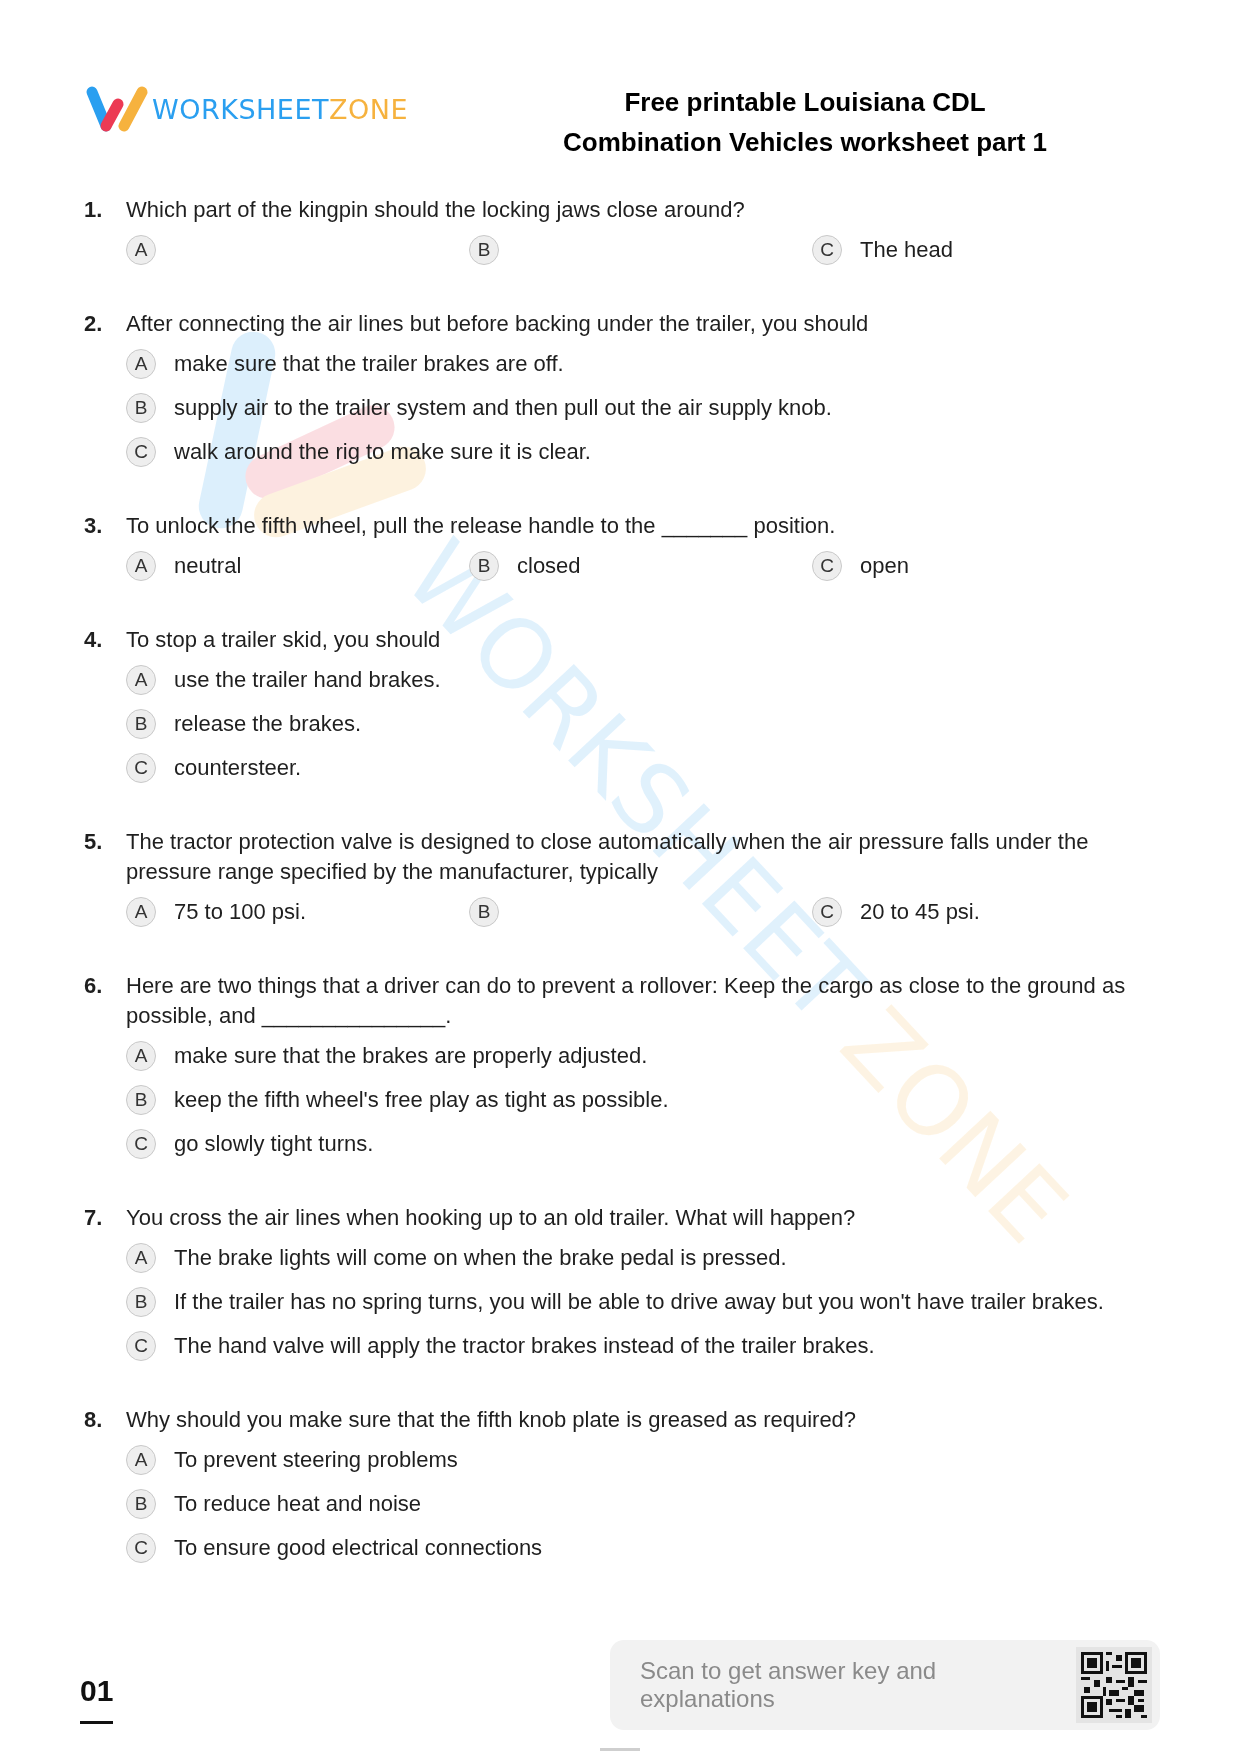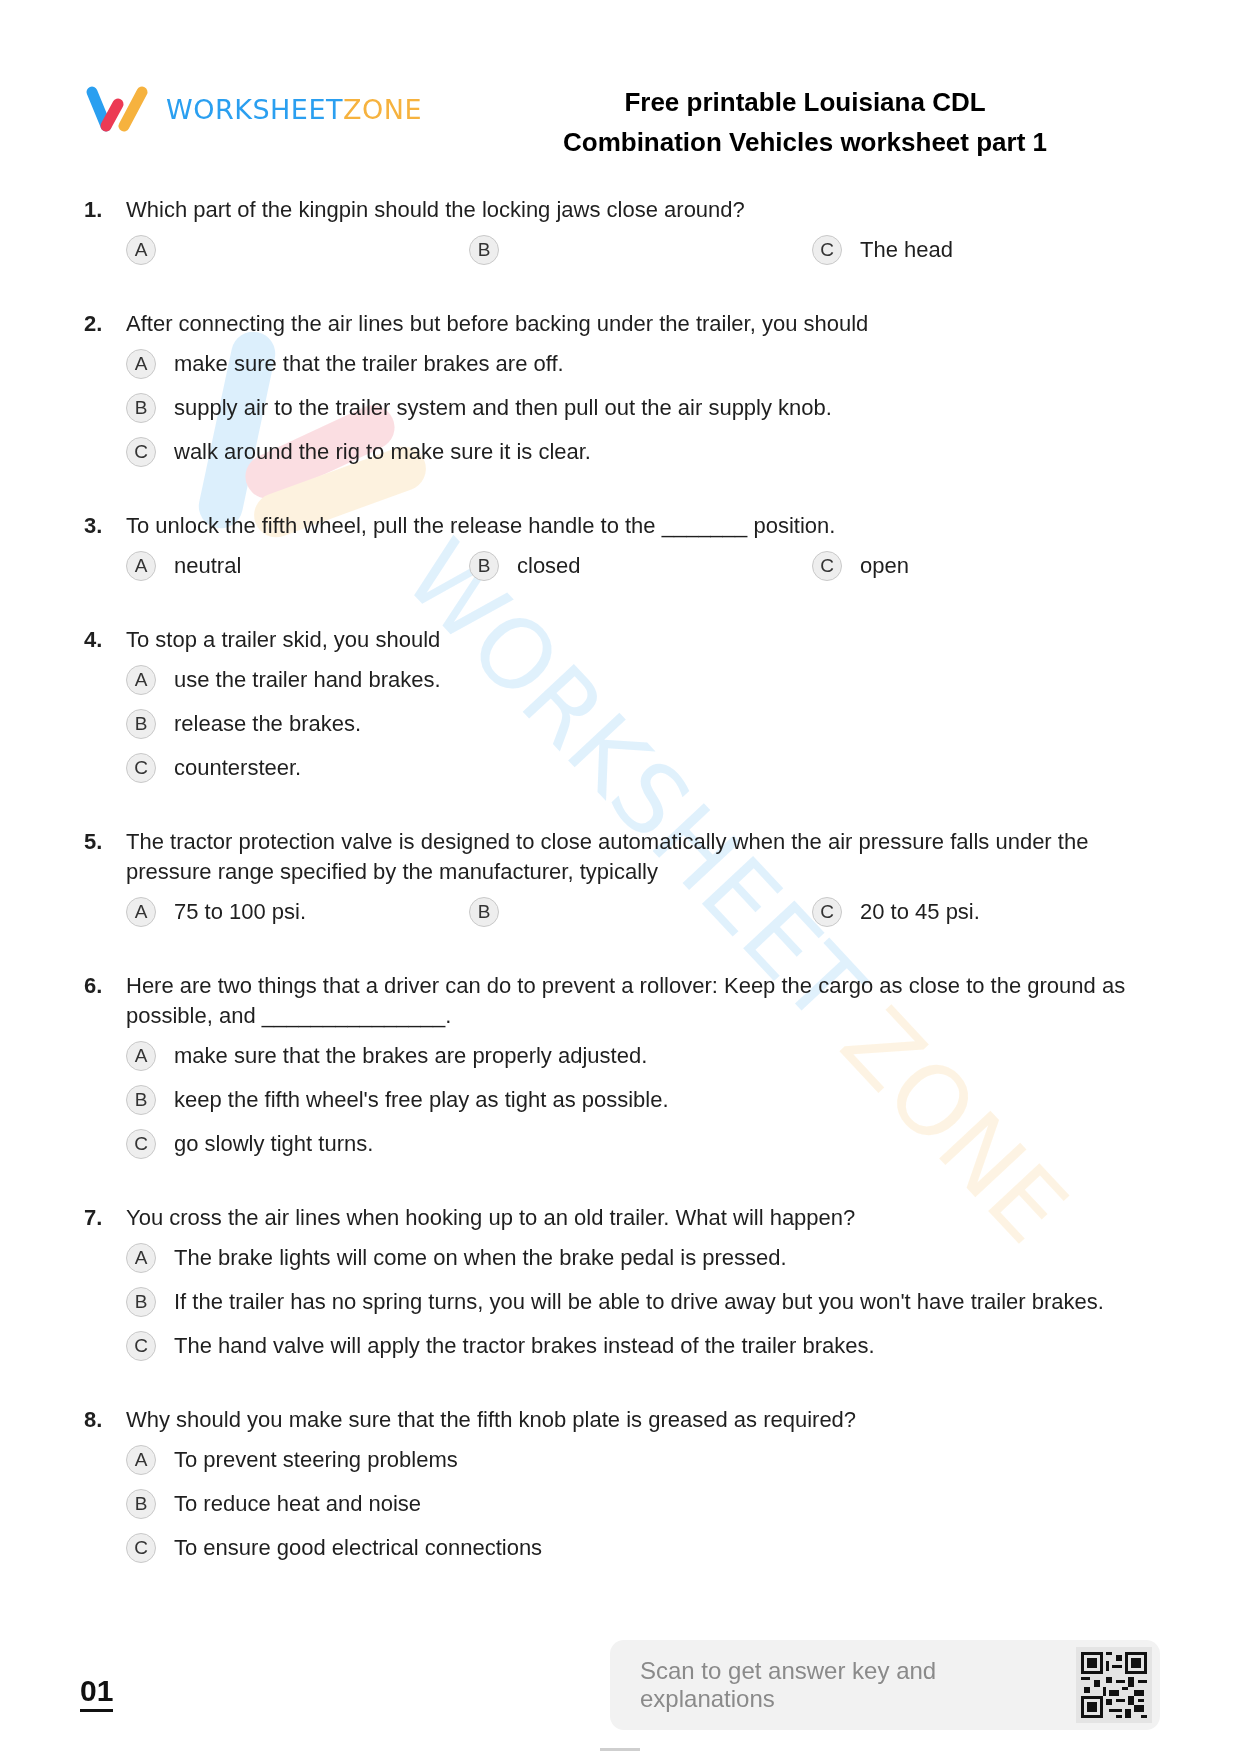--- a/index.html
+++ b/index.html
@@ -4,41 +4,41 @@
 <style>
   html, body { margin: 0; padding: 0; background: #ffffff; }
   body {
     width: 1239px; height: 1754px; position: relative; overflow: hidden;
     font-family: "Liberation Sans", "DejaVu Sans", sans-serif; color: #1f1f1f;
   }
   .watermark { position: absolute; left: 0; top: 0; width: 1239px; height: 1754px; pointer-events: none; z-index: 0; }
   .header { position: absolute; left: 0; top: 0; width: 1239px; height: 180px; z-index: 1; }
   .logo { position: absolute; left: 84px; top: 84px; display: flex; align-items: center; }
   .logo svg { width: 68px; height: 50px; }
-  .logo-text { margin-left: 14px; font-size: 27px; font-weight: normal; letter-spacing: 0.5px; font-family: "DejaVu Sans", sans-serif; }
+  .logo-text { font-size: 27px; font-weight: normal; letter-spacing: 0.5px; font-family: "DejaVu Sans", sans-serif; }
   .logo-text .w1 { color: #2a9ff0; }
   .logo-text .w2 { color: #f6b23e; }
   .title { position: absolute; left: 520px; top: 82px; width: 570px; text-align: center; font-weight: bold; font-size: 26px; line-height: 40px; color: #000000; }
   .questions { position: absolute; left: 84px; top: 195px; width: 1080px; z-index: 1; }
   .q { position: relative; margin-bottom: 30px; }
   .q-row { display: flex; align-items: flex-start; font-size: 22px; line-height: 30px; }
   .q-num { width: 42px; font-weight: bold; flex-shrink: 0; }
   .q-text { flex: 1; }
   .opts { margin-left: 42px; margin-top: 10px; display: flex; flex-wrap: wrap; }
   .opt { display: flex; align-items: flex-start; font-size: 22px; line-height: 30px; margin-bottom: 14px; }
   .opt.cols3 { width: 343px; }
   .opt.cols2 { width: 563px; }
   .opt.cols1 { width: 1038px; }
   .badge {
     width: 30px; height: 30px; border-radius: 50%; background: #eeeeee; border: 1px solid #c9c9c9;
     box-sizing: border-box; display: flex; align-items: center; justify-content: center;
     font-size: 19px; color: #333; flex-shrink: 0; margin-right: 18px; margin-top: 0px;
   }
   .opt-text { flex: 1; }
-  .footer-page { position: absolute; left: 80px; top: 1675px; font-size: 30px; font-weight: bold; color: #111; border-bottom: 3px solid #111; line-height: 32px; padding-bottom: 2px; z-index: 1; }
+  .footer-page { position: absolute; left: 80px; top: 1675px; font-size: 30px; font-weight: bold; color: #111; border-bottom: 3px solid #111; line-height: 32px; padding-bottom: 14px; z-index: 1; }
   .scan-box {
     position: absolute; left: 610px; top: 1640px; width: 550px; height: 90px; background: #f2f2f2;
     border-radius: 14px; display: flex; align-items: center; z-index: 1;
   }
   .scan-text { margin-left: 30px; font-size: 24px; color: #8a8a8a; flex: 1; }
   .qr { width: 76px; height: 76px; margin-right: 8px; background: #e4e4e4; display: flex; align-items: center; justify-content: center; }
   .bottom-mark { position: absolute; left: 600px; top: 1748px; width: 40px; height: 3px; background: #cfcfcf; }
 </style>
 </head>
 <body>

